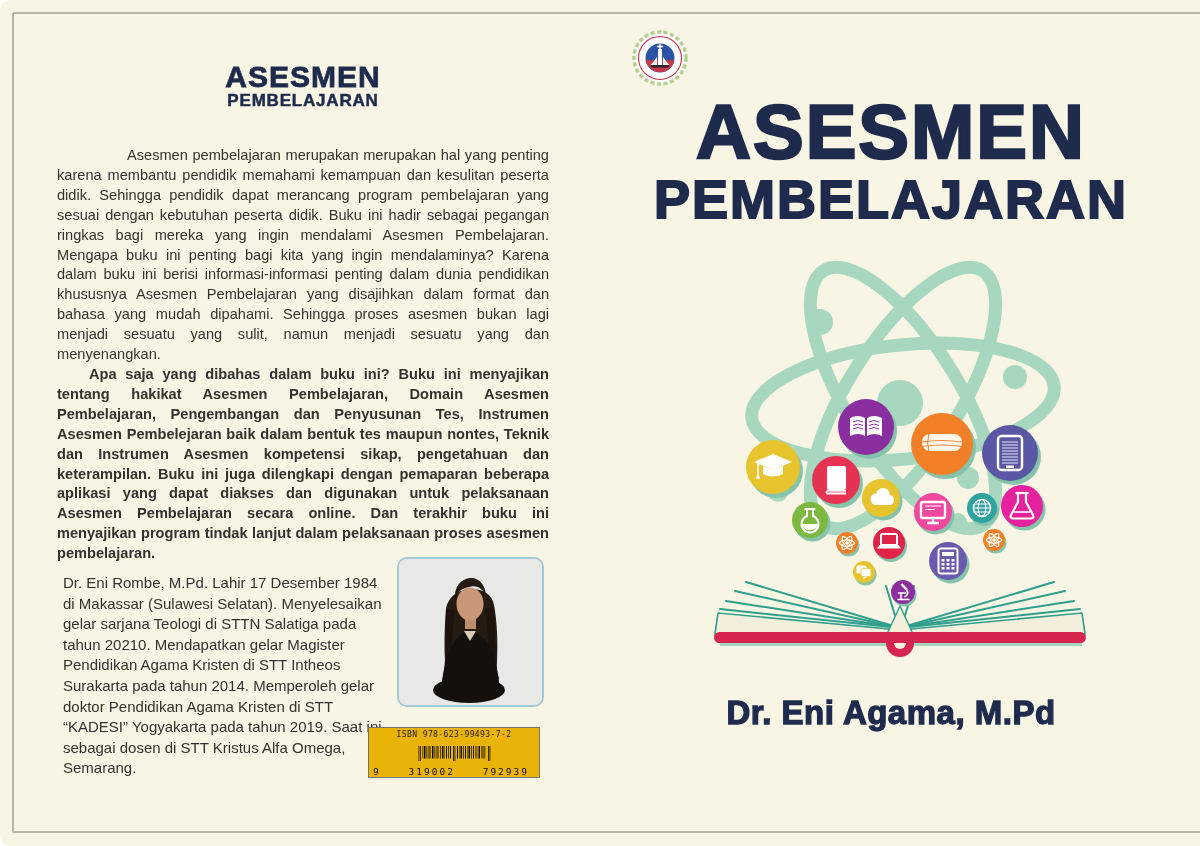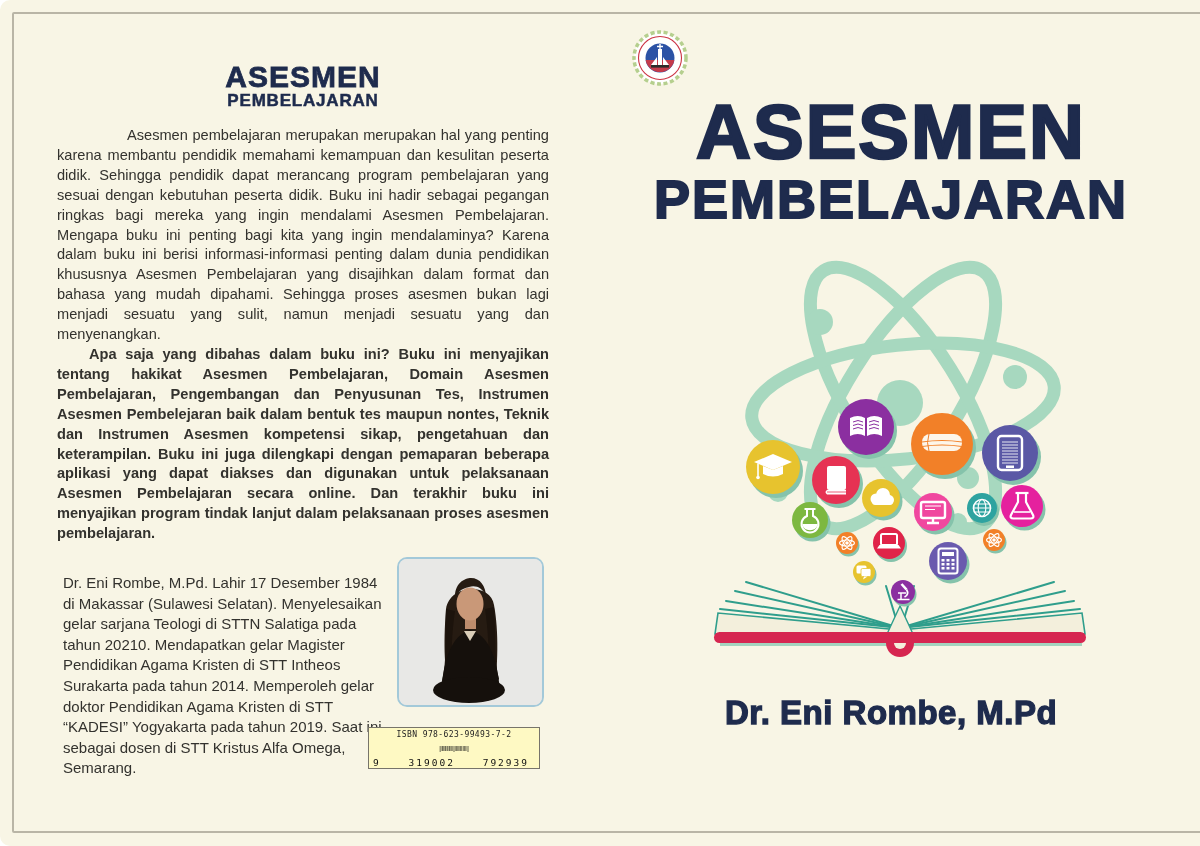--- a/index.html
+++ b/index.html
@@ -11,30 +11,30 @@
   .frame{
     position:absolute;left:12px;top:12px;right:13px;bottom:13px;
     border:2px solid #b9b5a6;border-radius:2px;pointer-events:none;
   }
   
   .back-title{position:absolute;left:57px;top:62px;width:492px;text-align:center;color:#1e2b4d;}
   .back-title .t1{font-size:30px;font-weight:800;letter-spacing:1px;line-height:1;-webkit-text-stroke:0.8px #1e2b4d;}
   .back-title .t2{font-size:17px;font-weight:800;letter-spacing:0.8px;line-height:1.1;-webkit-text-stroke:0.5px #1e2b4d;}
   .synopsis{position:absolute;left:57px;top:126px;width:492px;font-size:14.6px;line-height:19.9px;text-align:justify;}
   .synopsis p{margin:0;}
-  .synopsis .p1{text-indent:70px;}
+  .synopsis .p1{text-indent:70px;margin-top:20px;}
   .synopsis .p2{text-indent:32px;font-weight:bold;}
   .bio{position:absolute;left:63px;top:558px;width:330px;font-size:15px;line-height:20.6px;text-align:left;}
   .photo{
     position:absolute;left:397px;top:557px;width:143px;height:146px;
     border:2px solid #a3c9d9;border-radius:10px;background:#e8e8e6;overflow:hidden;
   }
   .barcode{
-    position:absolute;left:368px;top:727px;width:172px;height:42px;
-    background:#fef9c3;border:1px solid #77746a;box-sizing:border-box;
+    position:absolute;left:368px;top:727px;width:172px;height:51px;
+    background:#eab308;border:1px solid #77746a;box-sizing:border-box;
     display:flex;flex-direction:column;align-items:center;gap:6px;
   }
   .barcode .isbn{font-family:"DejaVu Sans Mono", monospace;font-size:8px;letter-spacing:0.4px;color:#222;margin-top:2px;}
   .barcode svg{display:block;margin-top:1px;}
   .barcode .digits{
     width:100%;box-sizing:border-box;padding:0 10px 0 4px;margin-top:-1px;
     display:flex;justify-content:space-between;
     font-family:"DejaVu Sans Mono", monospace;font-size:9.5px;color:#111;
   }
   .barcode .digits span{letter-spacing:2px;}
@@ -320,15 +320,15 @@
         <g transform="translate(213,332)">
           <circle cx="1.5" cy="2.5" r="12" fill="#85c3ab"></circle>
           <circle r="12" fill="#8b2fa0"></circle>
           <path d="M-1.5,-8 L3.5,-2.5" stroke="#fff" stroke-width="2.6"></path>
           <path d="M3.5,-2.5 Q6.5,2.5 1.5,5" stroke="#fff" stroke-width="1.8" fill="none"></path>
           <path d="M-5,1 L3,1 M-2,1 L-2,7.5 M-5.5,7.5 L6.5,7.5" stroke="#fff" stroke-width="1.5"></path>
         </g>
       </g>
     </svg>
 
-    <div class="author-name">Dr. Eni Rombe, M.Pd</div>
+    <div class="author-name">Dr. Eni Agama, M.Pd</div>
   </section>
 </div>
 
 </body></html>

